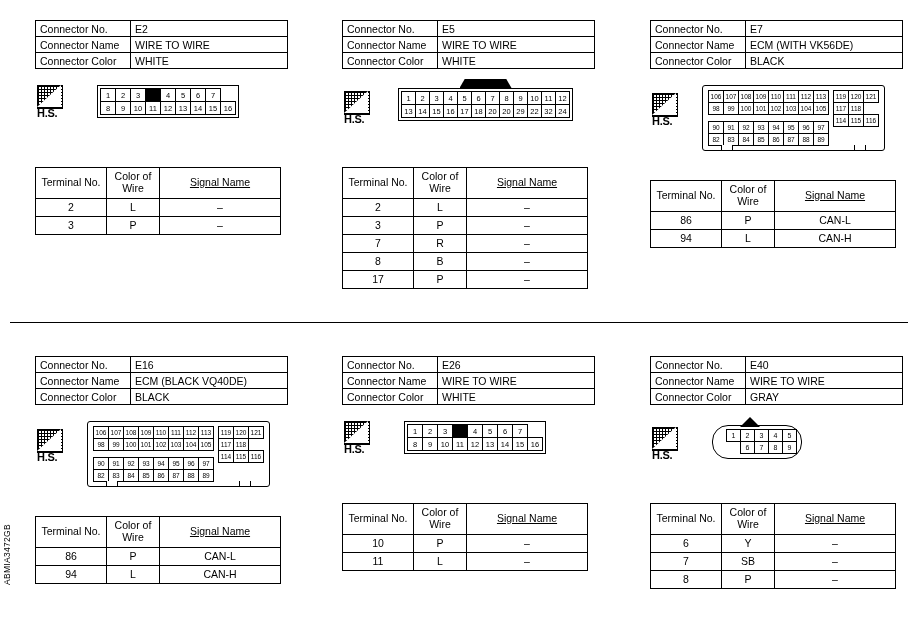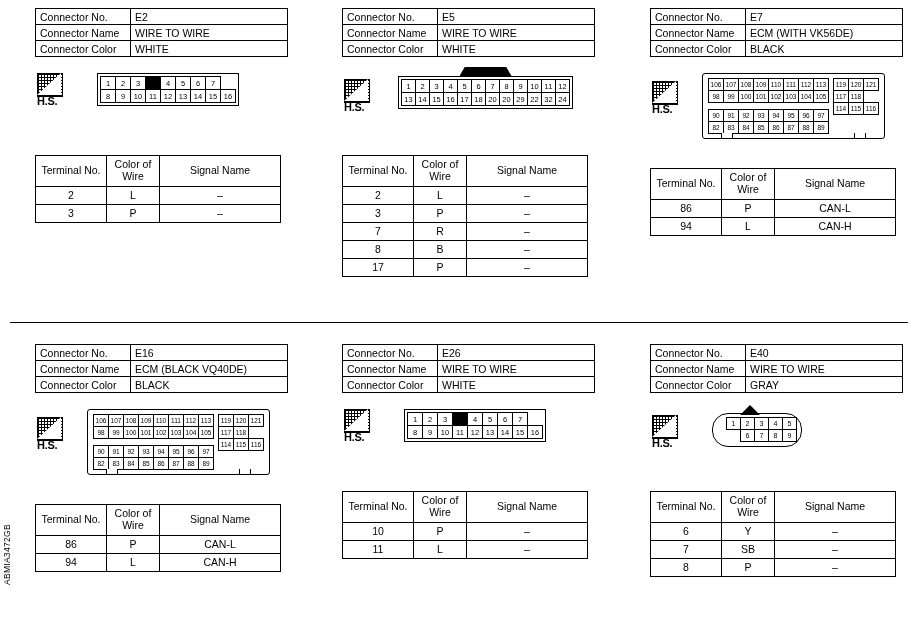--- a/index.html
+++ b/index.html
@@ -33,20 +33,21 @@
     left: 2px;
     top: 524px;
     font-size: 8.5px;
     letter-spacing: 0.3px;
     writing-mode: vertical-rl;
     transform: rotate(180deg);
     color: #000;
   }
   .block {
     position: absolute;
+    margin-top: 12px;
   }
   
   table.info {
     border-collapse: collapse;
     table-layout: fixed;
   }
   table.info td {
     border: 1px solid #000;
     height: 15px;
     padding: 0 4px;
@@ -103,21 +104,21 @@
   table.term th {
     height: 28px;
     padding: 1px 2px;
   }
   table.term td {
     height: 17px;
     padding: 0 2px;
   }
   .c-term { width: 66px; }
   .c-color { width: 48px; }
-  .c-signal { width: 116px; }
+  .c-signal { width: 116px; text-decoration: underline; }
   table.pins {
     border-collapse: collapse;
     table-layout: fixed;
   }
   table.pins td {
     border: 1px solid #000;
     width: 14px;
     height: 12px;
     font-size: 7.5px;
     text-align: center;

